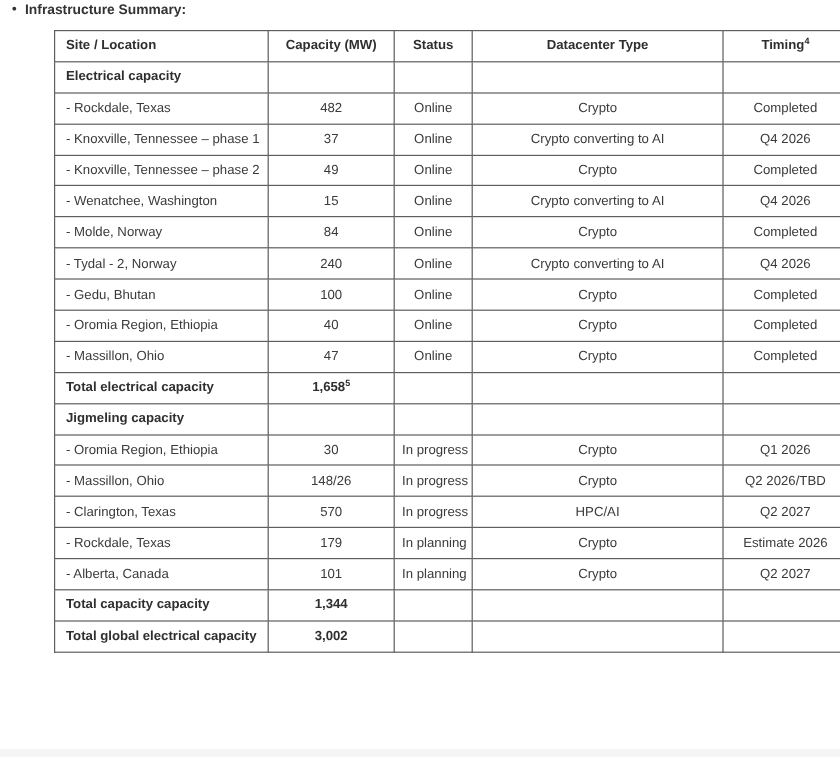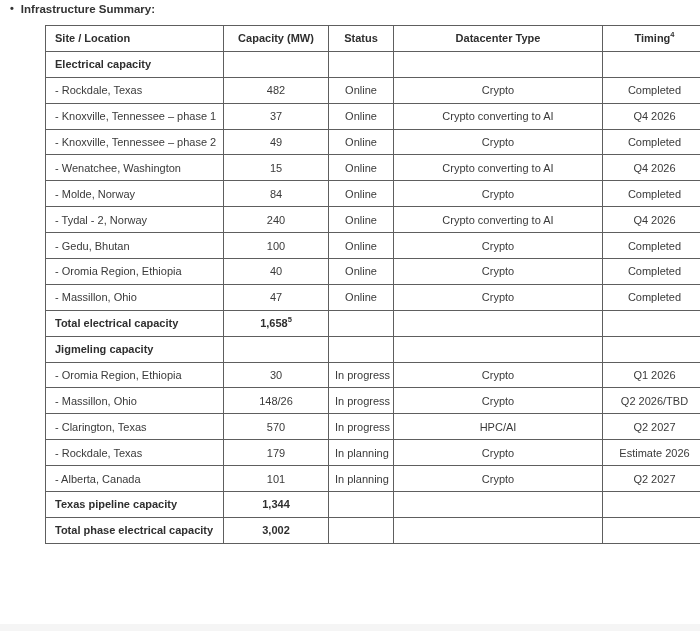--- a/index.html
+++ b/index.html
@@ -207,28 +207,28 @@
           <td class="col-timing">Estimate 2026</td>
         </tr>
         <tr class="row-data">
           <td class="col-site">- Alberta, Canada</td>
           <td class="col-capacity">101</td>
           <td class="col-status">In planning</td>
           <td class="col-dctype">Crypto</td>
           <td class="col-timing">Q2 2027</td>
         </tr>
         <tr class="row-total">
-          <td class="col-site">Texas pipeline capacity</td>
+          <td class="col-site">Total capacity capacity</td>
           <td class="col-capacity">1,344</td>
           <td class="col-status"></td>
           <td class="col-dctype"></td>
           <td class="col-timing"></td>
         </tr>
         <tr class="row-total">
-          <td class="col-site">Total phase electrical capacity</td>
+          <td class="col-site">Total global electrical capacity</td>
           <td class="col-capacity">3,002</td>
           <td class="col-status"></td>
           <td class="col-dctype"></td>
           <td class="col-timing"></td>
         </tr>
       </tbody>
   </table>
 
   <div class="bottom-strip"></div>
 

